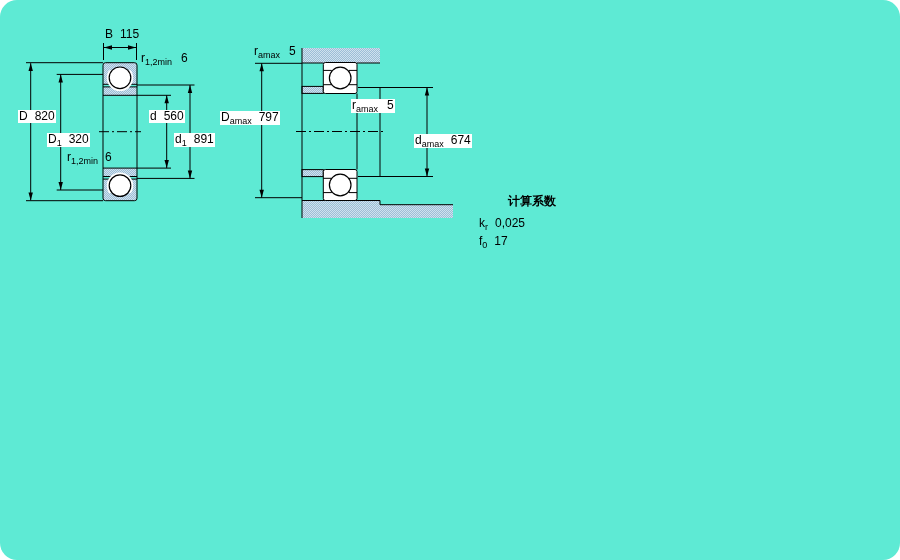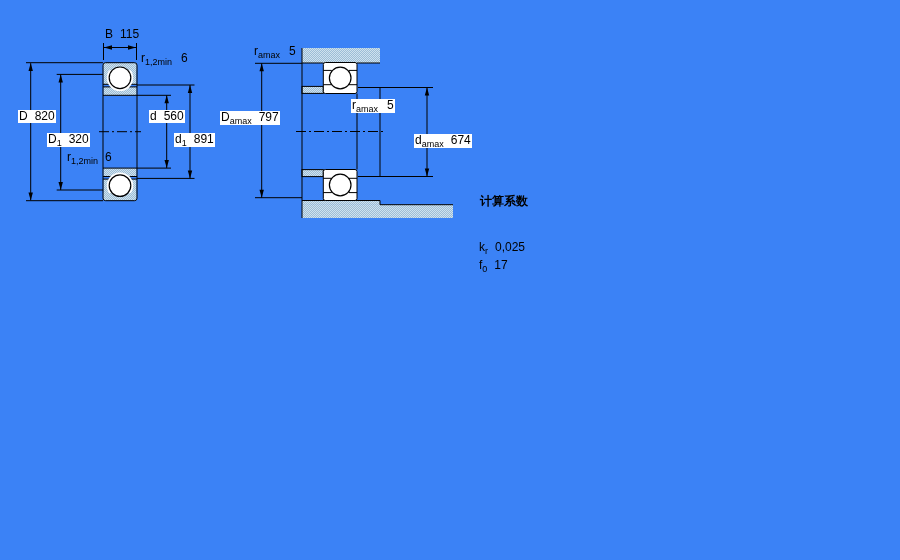--- a/index.html
+++ b/index.html
@@ -1,25 +1,25 @@
 <!DOCTYPE html>
 <html><head>
 <meta charset="utf-8">
 <style>
   html,body{margin:0;padding:0;background:#fff;}
-  #canvas{position:relative;width:900px;height:560px;background:#3b82f6;overflow:hidden;
-          font-family:"Liberation Sans", sans-serif;}
+  #canvas{position:relative;width:900px;height:560px;background:#5eead4;overflow:hidden;
+          font-family:"Liberation Sans", sans-serif;border-radius:17px;}
   svg{position:absolute;left:0;top:0;}
   .lbl{position:absolute;font-size:12px;color:#000;white-space:nowrap;line-height:13px;}
   .lbl.bg{background:#ffffff;padding:0 1px;}
   .lbl .sub{font-size:9px;position:relative;top:3px;letter-spacing:0;}
   .lbl .val{margin-left:7px;}
   .lbl .val.wide{margin-left:9px;}
-  .cf-title{position:absolute;font-size:12px;font-weight:bold;color:#000;}
-  .cf-row{position:absolute;font-size:12px;color:#000;margin-top:24px;}
+  .cf-title{position:absolute;font-size:12px;font-weight:bold;color:#000;margin-left:28px;}
+  .cf-row{position:absolute;font-size:12px;color:#000;}
   .cf-row .sub{font-size:9px;position:relative;top:3px;}
   .cf-row .val{margin-left:7px;}
 </style>
 </head>
 <body>
 
 <div id="canvas">
 
   <svg width="900" height="560" viewBox="0 0 900 560">
     <defs>

